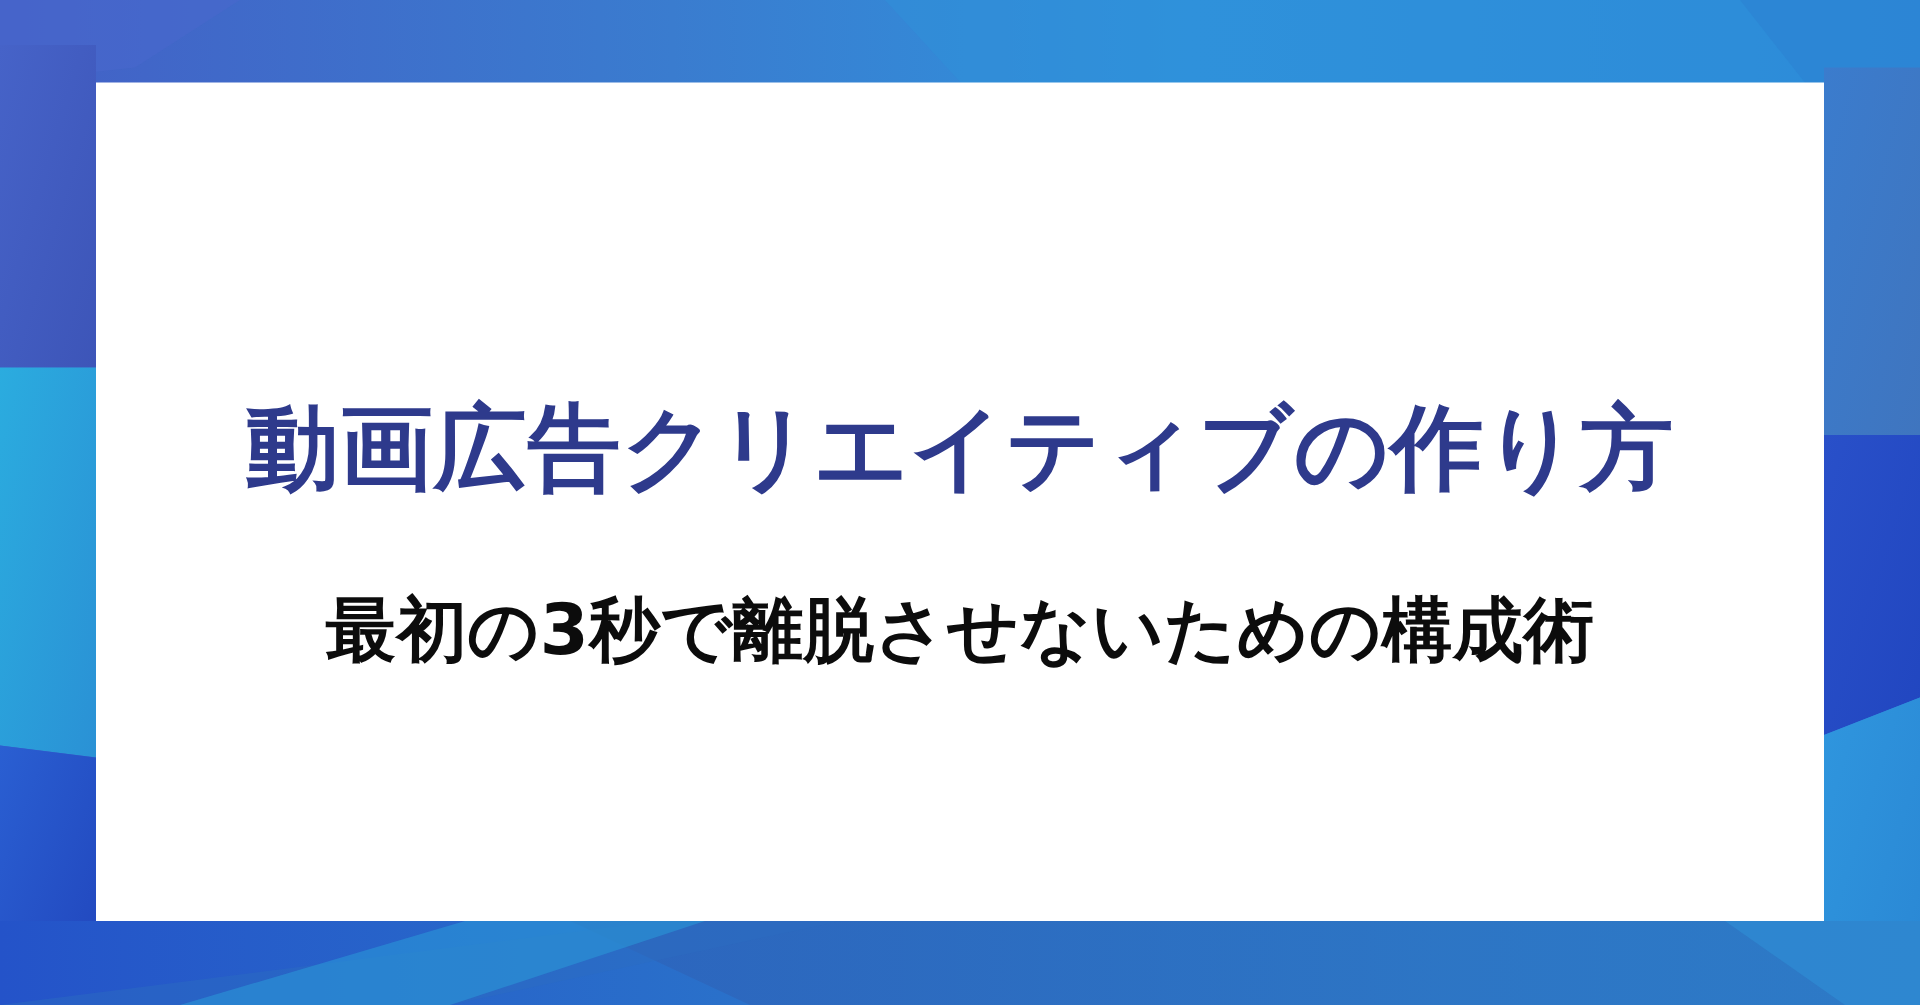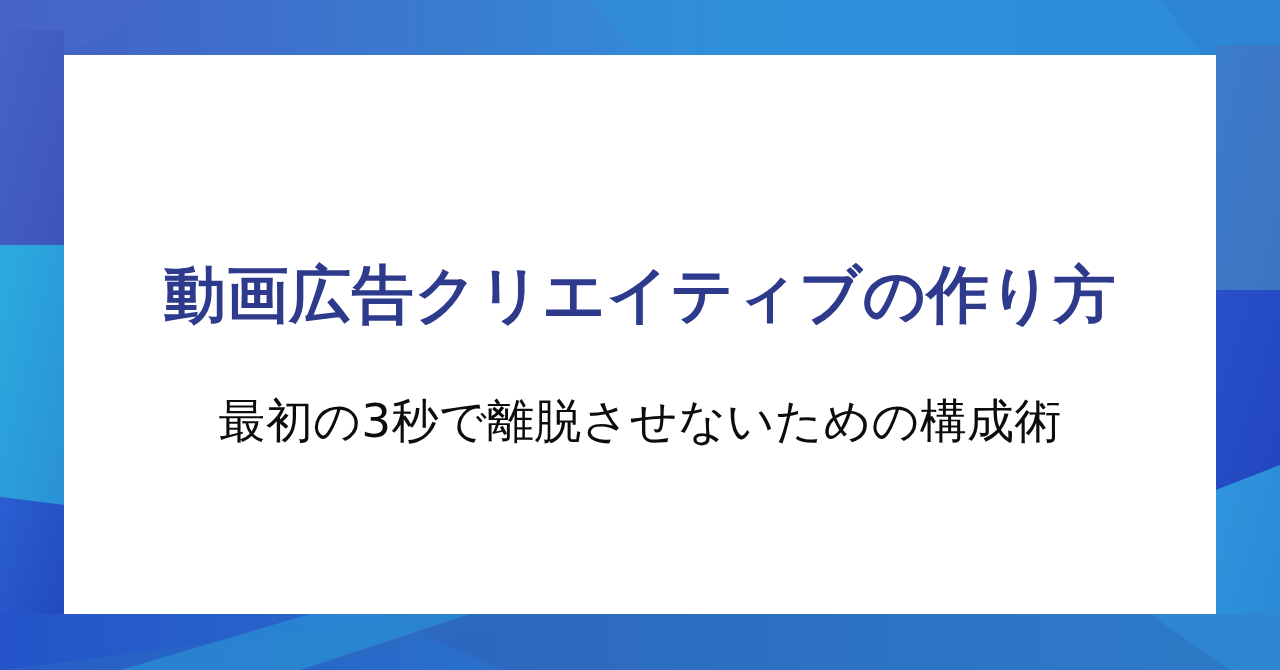--- a/index.html
+++ b/index.html
@@ -49,37 +49,37 @@
     justify-content: flex-start;
   }
 
   .title {
     position: absolute;
     left: 0;
     right: 0;
     top: 168px;
     text-align: center;
     color: #2e3a8c;
-    font-family: Liberation Mono, monospace;
+    font-family: Liberation Sans, sans-serif;
     font-weight: 700;
     font-size: 62px;
     line-height: 1.12;
     letter-spacing: 0.01em;
     white-space: nowrap;
   }
 
   .subtitle {
     position: absolute;
     left: 0;
     right: 0;
     top: 300px;
     text-align: center;
     color: #0c0c0c;
     font-family: "DejaVu Sans", "Liberation Sans", sans-serif;
-    font-weight: 400;
+    font-weight: 700;
     font-size: 47px;
     line-height: 1.15;
     letter-spacing: 0.005em;
     white-space: nowrap;
   }
 </style>
 </head>
 <body>
 
 <div class="slide">

